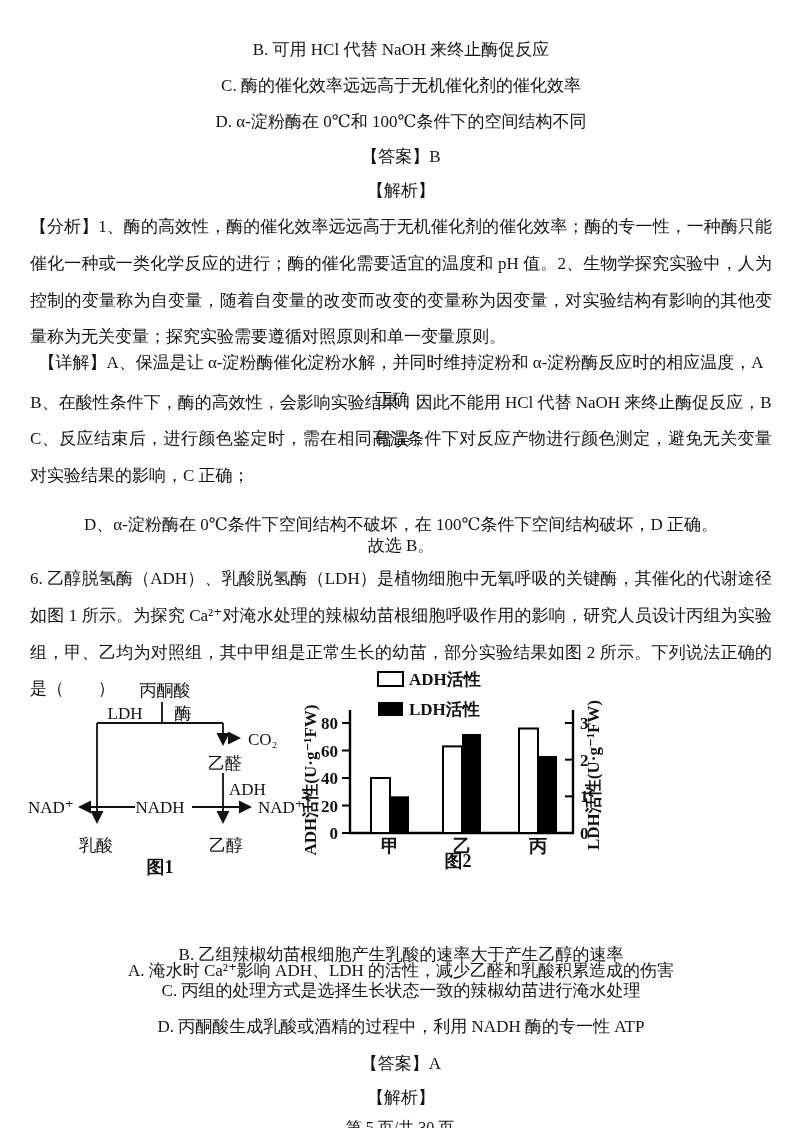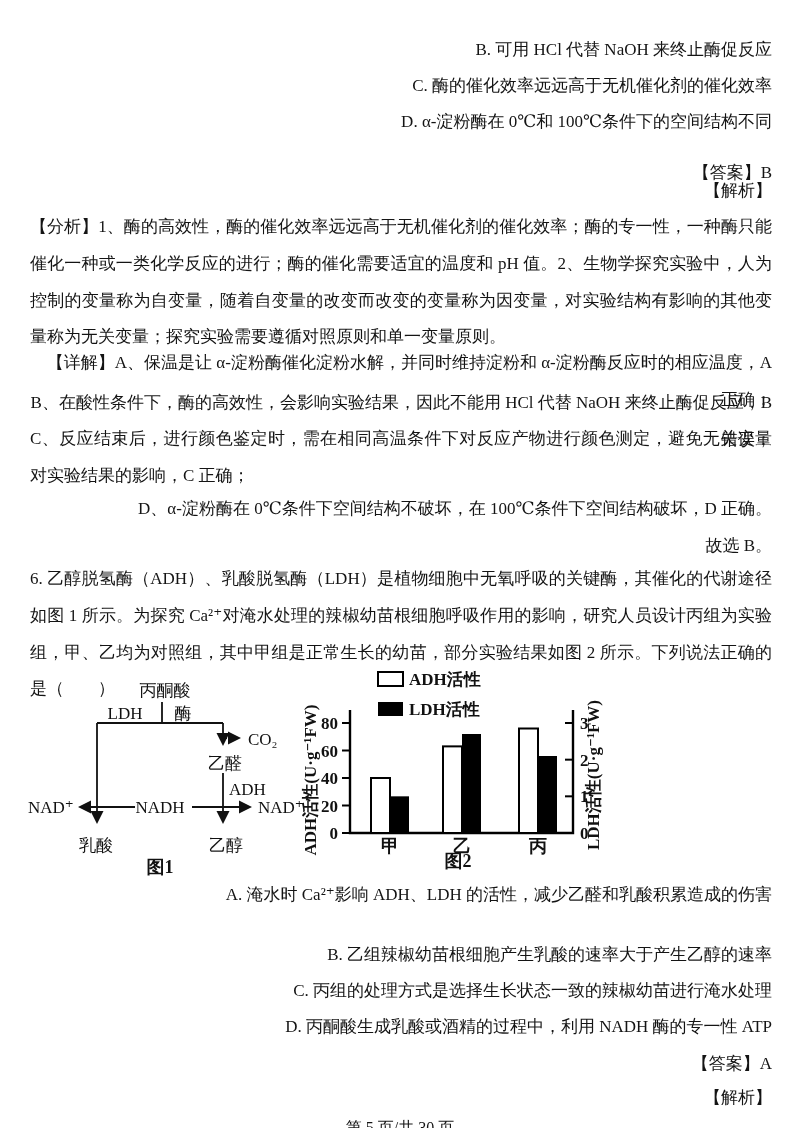--- a/index.html
+++ b/index.html
@@ -5,21 +5,21 @@
   html,body{margin:0;padding:0;}
   body{
     position:relative;width:800px;height:1128px;background:#ffffff;
     font-family:"Liberation Serif","DejaVu Serif",serif;color:#141414;
     overflow:hidden;
   }
   .line{
     position:absolute;left:30px;width:742px;
     font-size:17px;line-height:36.8px;text-align:justify;
   }
-  .single{text-align:right;}
+  .single{text-align:center;}
   .footer{
     position:absolute;left:0;width:800px;top:1094px;
     font-size:16px;line-height:36.8px;text-align:center;
   }
   #figure-row{position:absolute;left:0;top:655px;width:693px;height:235px;padding-left:12px;}
   #fig1-svg{position:absolute;left:20px;top:0;}
   #fig2-svg{position:absolute;left:300px;top:0;}
   svg text{font-family:"Liberation Serif","DejaVu Serif",serif;fill:#111;}
   .figtext{font-size:17px;}
   .figlatin{font-size:17px;}
@@ -28,27 +28,27 @@
   .axislab{font-size:17px;font-weight:bold;}
   .legendtext{font-size:17px;font-weight:bold;}
   .caption{font-size:18px;font-weight:bold;}
 </style>
 </head>
 <body>
 
 <p class="line single" style="top:15px">B. 可用 HCl 代替 NaOH 来终止酶促反应</p>
 <p class="line single" style="top:51px">C. 酶的催化效率远远高于无机催化剂的催化效率</p>
 <p class="line single" style="top:87px">D. α-淀粉酶在 0℃和 100℃条件下的空间结构不同</p>
-<p class="line single" style="top:138px">【答案】B</p>
+<p class="line single" style="top:122px">【答案】B</p>
 <p class="line single" style="top:156px">【解析】</p>
 <p class="line" style="top:192px">【分析】1、酶的高效性，酶的催化效率远远高于无机催化剂的催化效率；酶的专一性，一种酶只能催化一种或一类化学反应的进行；酶的催化需要适宜的温度和 pH 值。2、生物学探究实验中，人为控制的变量称为自变量，随着自变量的改变而改变的变量称为因变量，对实验结构有影响的其他变量称为无关变量；探究实验需要遵循对照原则和单一变量原则。</p>
 <p class="line single" style="top:328px">【详解】A、保温是让 α-淀粉酶催化淀粉水解，并同时维持淀粉和 α-淀粉酶反应时的相应温度，A 正确；</p>
 <p class="line single" style="top:368px">B、在酸性条件下，酶的高效性，会影响实验结果，因此不能用 HCl 代替 NaOH 来终止酶促反应，B 错误；</p>
 <p class="line" style="top:404px">C、反应结束后，进行颜色鉴定时，需在相同高温条件下对反应产物进行颜色测定，避免无关变量对实验结果的影响，C 正确；</p>
-<p class="line single" style="top:474px">D、α-淀粉酶在 0℃条件下空间结构不破坏，在 100℃条件下空间结构破坏，D 正确。</p>
+<p class="line single" style="top:490px">D、α-淀粉酶在 0℃条件下空间结构不破坏，在 100℃条件下空间结构破坏，D 正确。</p>
 <p class="line single" style="top:511px">故选 B。</p>
 
 <p class="line" style="top:544px">6. 乙醇脱氢酶（ADH）、乳酸脱氢酶（LDH）是植物细胞中无氧呼吸的关键酶，其催化的代谢途径如图 1 所示。为探究 Ca²⁺对淹水处理的辣椒幼苗根细胞呼吸作用的影响，研究人员设计丙组为实验组，甲、乙均为对照组，其中甲组是正常生长的幼苗，部分实验结果如图 2 所示。下列说法正确的是（　　）</p>
 
 <div id="figure-row">
 
   <svg id="fig1-svg" width="320" height="232" viewBox="0 0 320 232">
     <defs>
       <marker id="arr" viewBox="0 0 10 10" refX="8.5" refY="5" markerWidth="7.5" markerHeight="7.5" orient="auto-start-reverse">
         <path d="M0,0 L10,5 L0,10 z" fill="#111"></path>
@@ -115,20 +115,20 @@
         <rect x="162" y="79" width="19" height="99" fill="#000000"></rect>
         <text x="162" y="197" text-anchor="middle" class="cat">乙</text>
         <rect x="219" y="73.5" width="19" height="104.5" fill="#ffffff" stroke="#000" stroke-width="2"></rect>
         <rect x="238" y="101" width="19" height="77" fill="#000000"></rect>
         <text x="238" y="197" text-anchor="middle" class="cat">丙</text>
       </g>
     <text class="caption" x="158" y="212" text-anchor="middle">图2</text>
   </svg>
 </div>
 
-<p class="line single" style="top:860px">A. 淹水时 Ca²⁺影响 ADH、LDH 的活性，减少乙醛和乳酸积累造成的伤害</p>
+<p class="line single" style="top:936px">A. 淹水时 Ca²⁺影响 ADH、LDH 的活性，减少乙醛和乳酸积累造成的伤害</p>
 <p class="line single" style="top:920px">B. 乙组辣椒幼苗根细胞产生乳酸的速率大于产生乙醇的速率</p>
 <p class="line single" style="top:956px">C. 丙组的处理方式是选择生长状态一致的辣椒幼苗进行淹水处理</p>
 <p class="line single" style="top:992px">D. 丙酮酸生成乳酸或酒精的过程中，利用 NADH 酶的专一性 ATP</p>
 <p class="line single" style="top:1029px">【答案】A</p>
 <p class="line single" style="top:1063px">【解析】</p>
 
 <p class="footer">第 5 页/共 30 页</p>
 
 </body></html>

